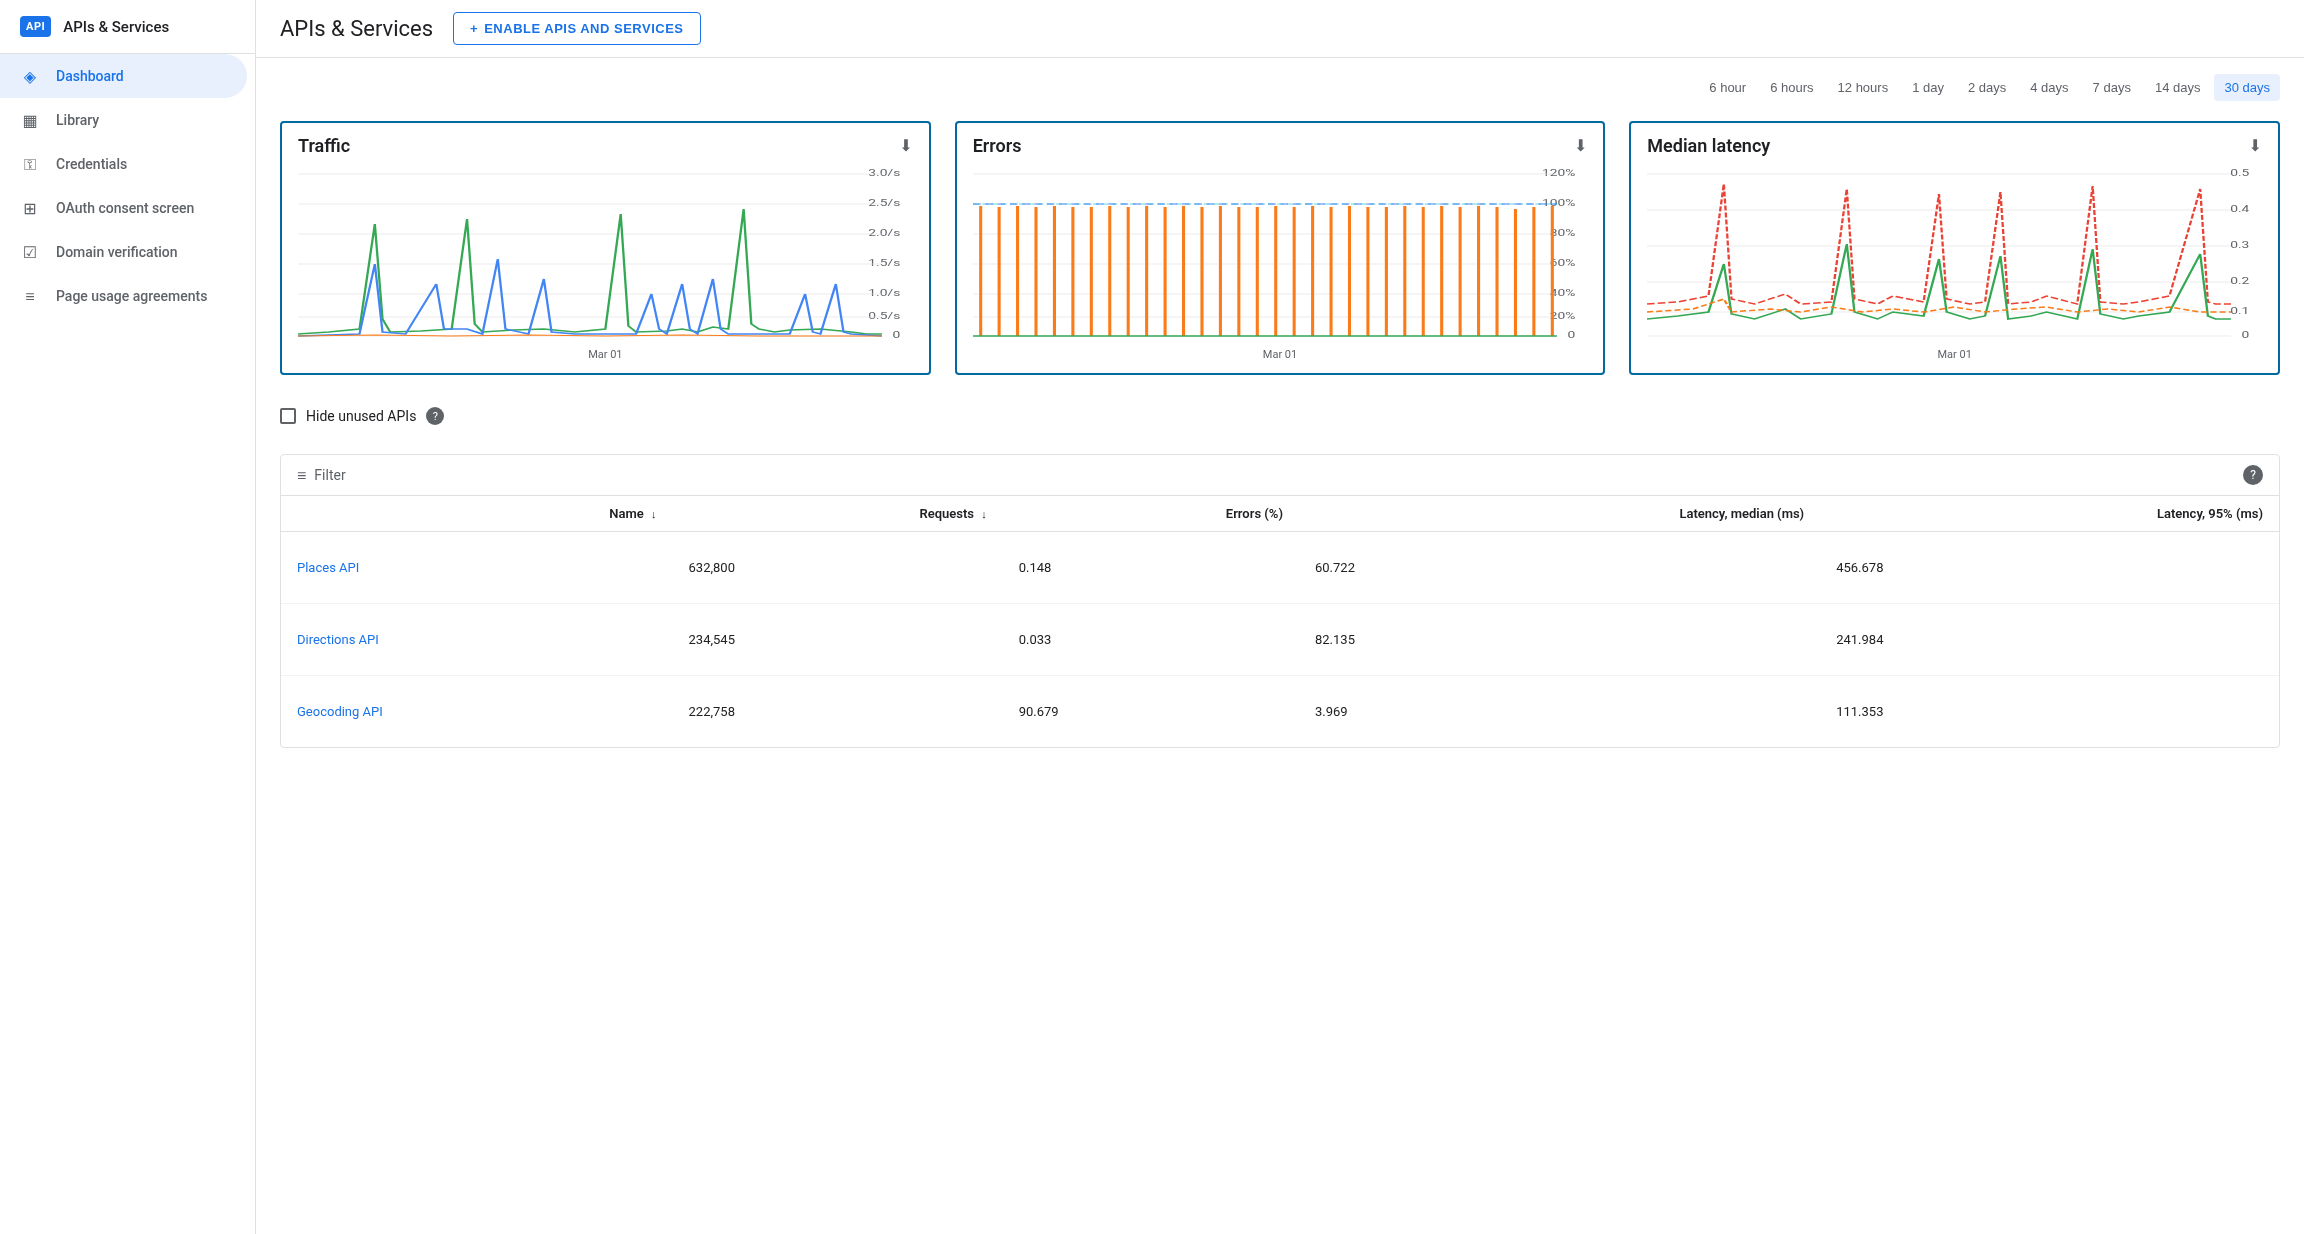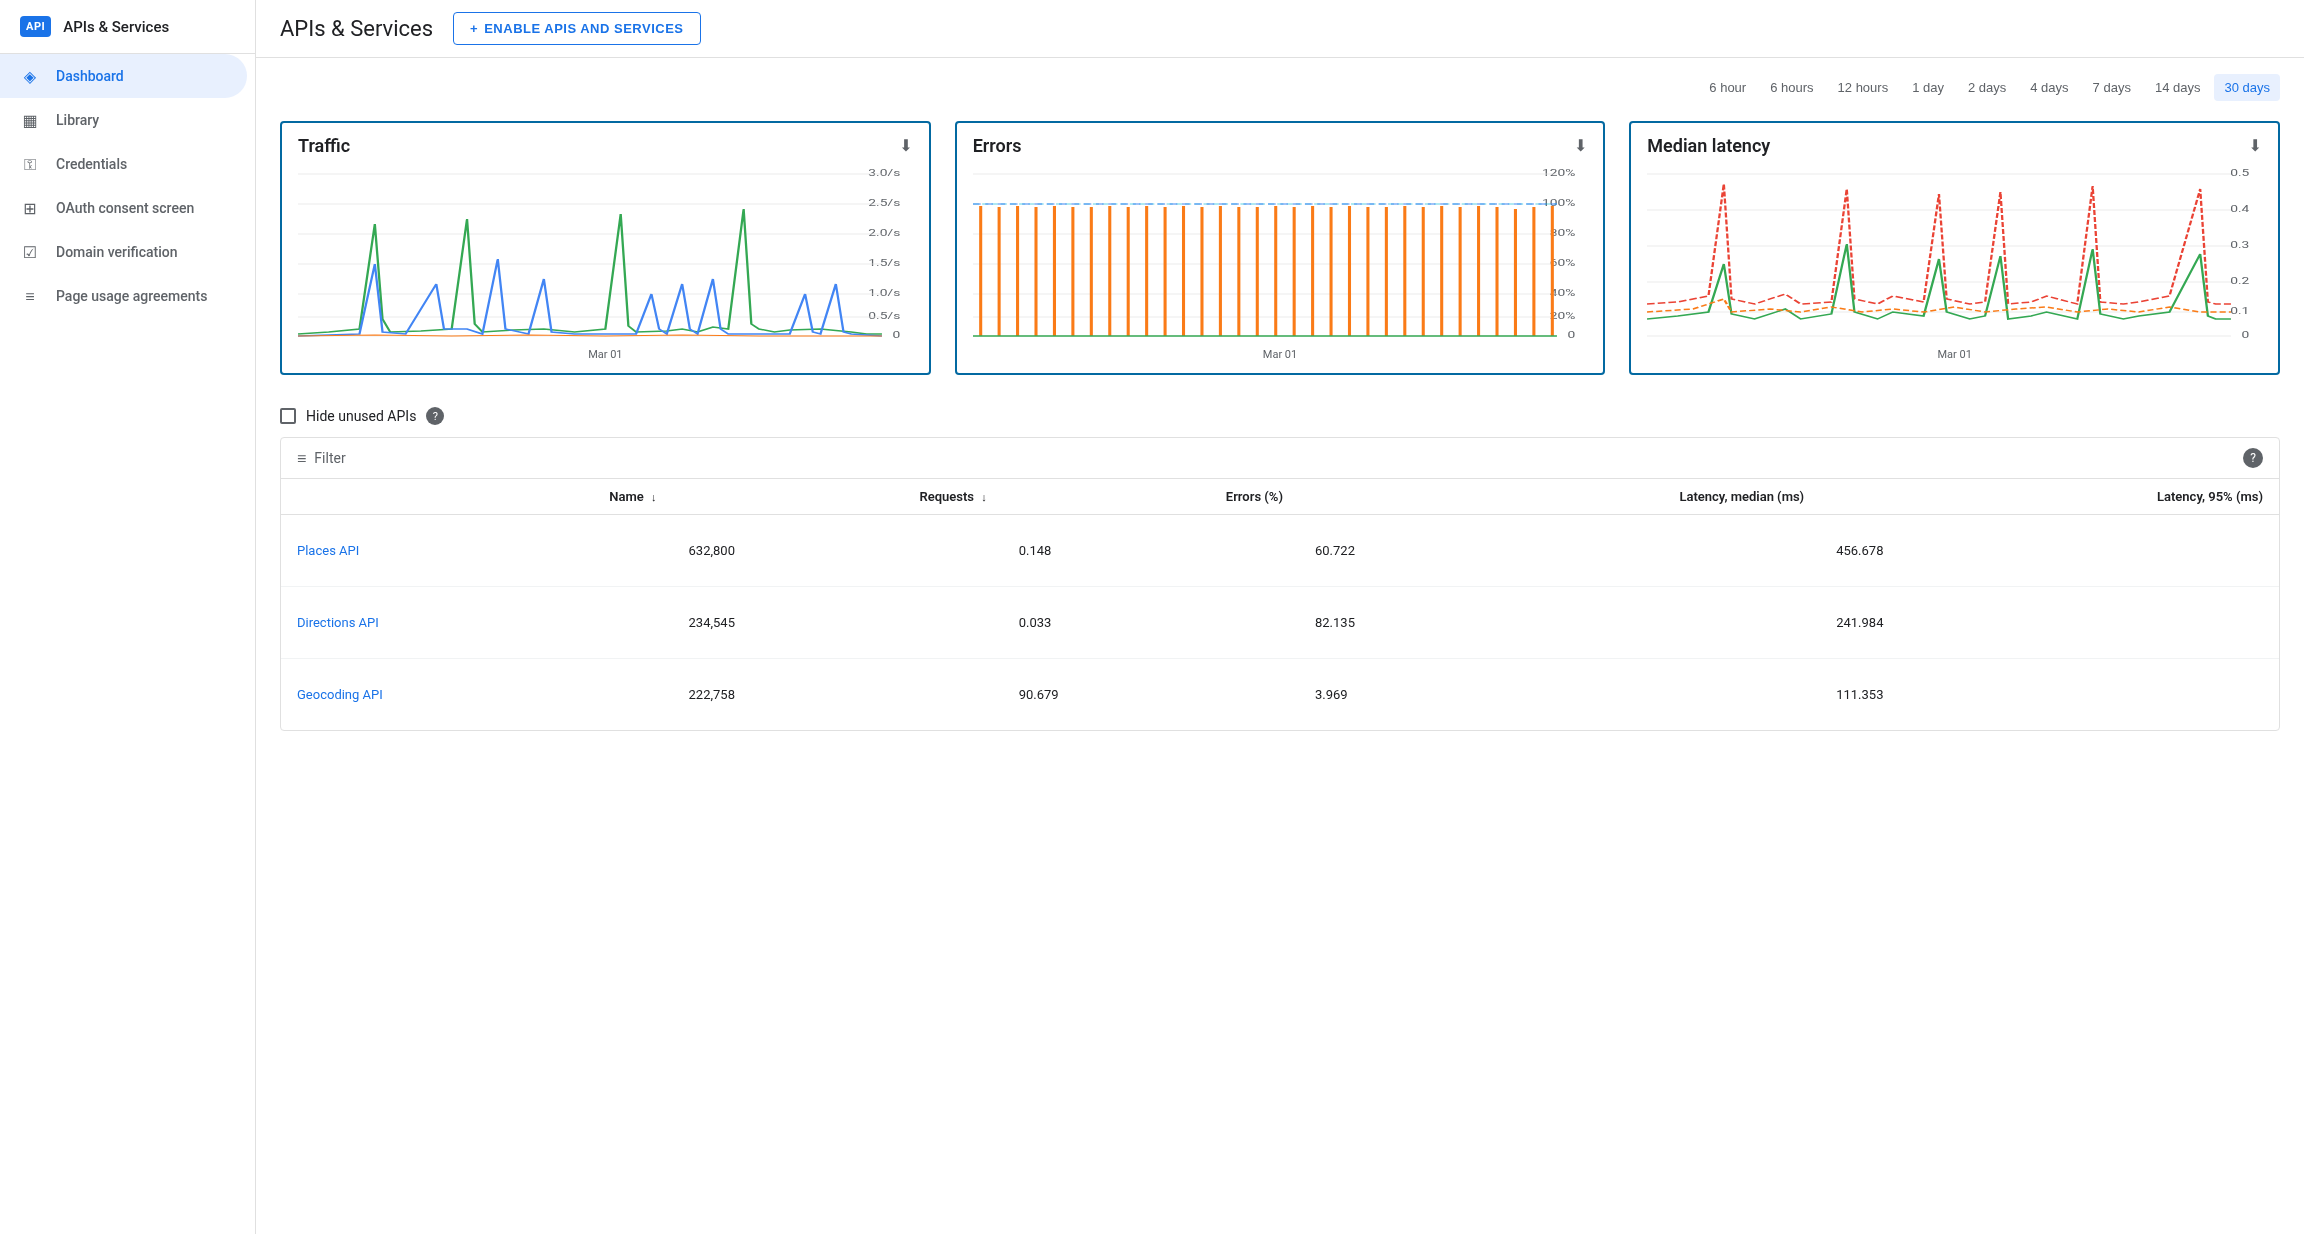--- a/index.html
+++ b/index.html
@@ -173,21 +173,21 @@
     }
 
     
     .bottom-section {
       margin-top: 8px;
     }
     .hide-unused-row {
       display: flex;
       align-items: center;
       gap: 10px;
-      margin-bottom: 12px;
+      margin-bottom: 29px;
     }
     .checkbox {
       width: 16px;
       height: 16px;
       border: 2px solid #5f6368;
       border-radius: 2px;
       cursor: pointer;
       flex-shrink: 0;
     }
     .hide-unused-label {

